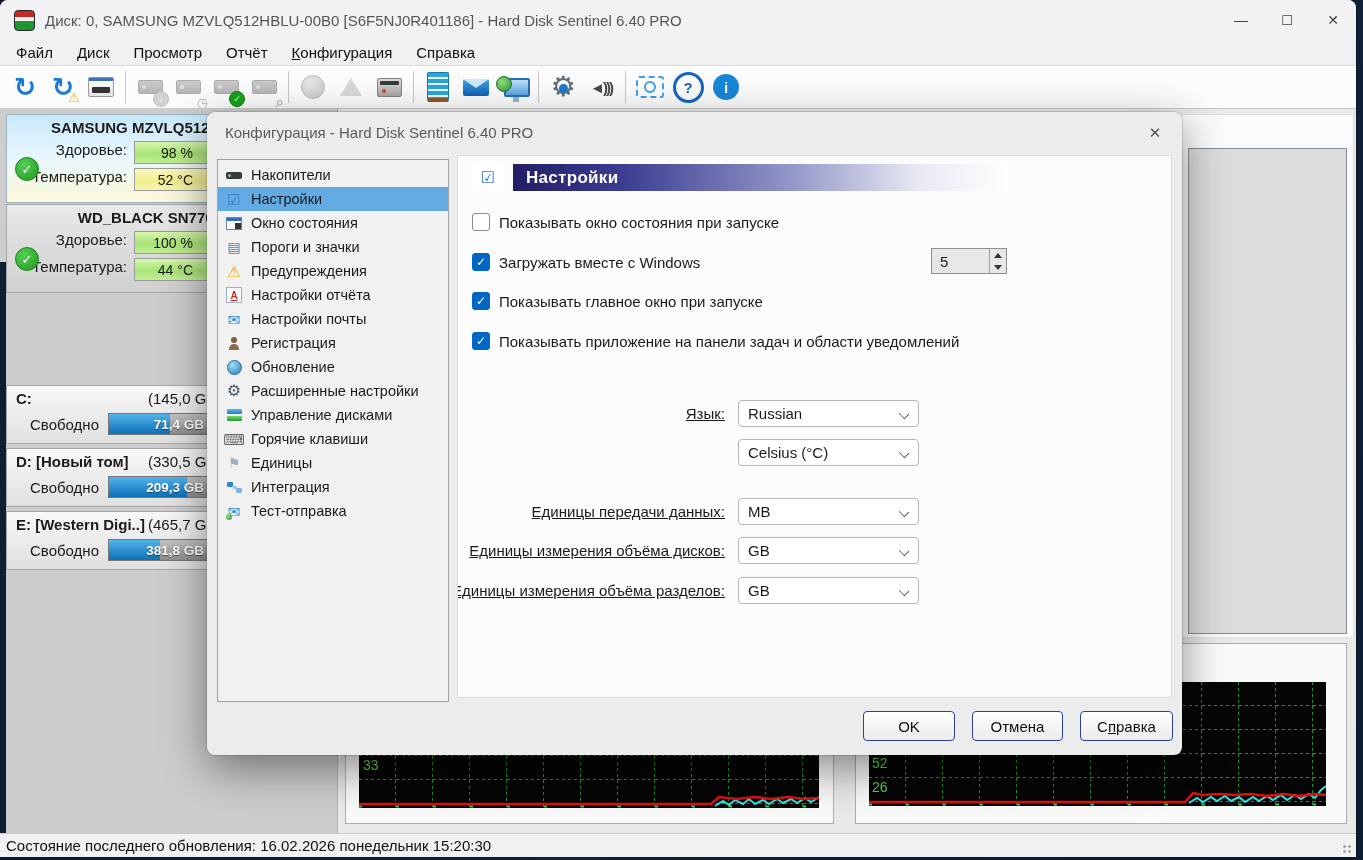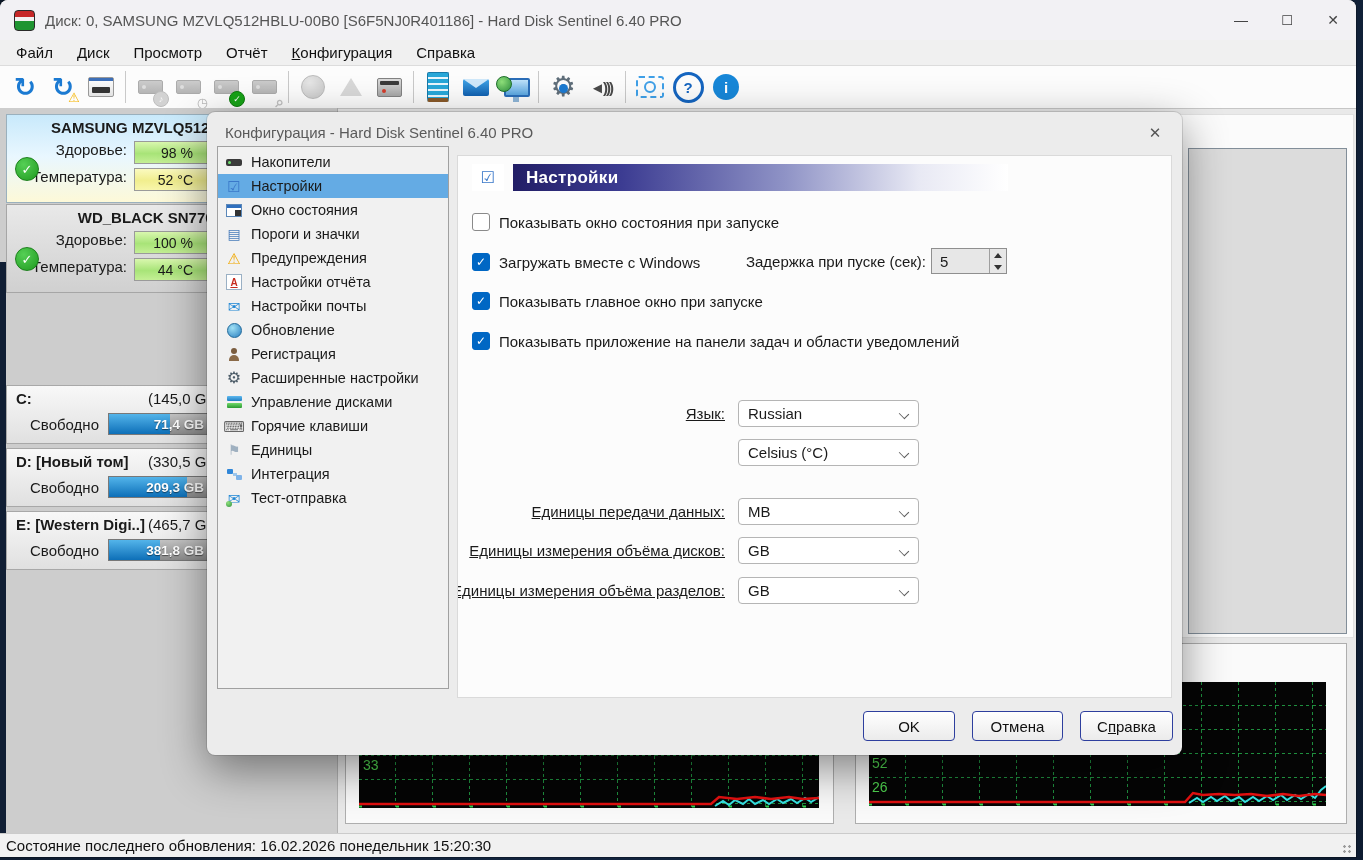--- a/index.html
+++ b/index.html
@@ -107,21 +107,21 @@
   #grip{position:absolute;right:4px;bottom:3px;width:10px;height:10px;z-index:2;
         background:radial-gradient(circle 1.5px,#9a9a9a 1px,transparent 1.5px) 0 0/5px 5px;}
 
   
   #dialog{position:absolute;left:207px;top:112px;width:975px;height:643px;background:#ececec;border-radius:8px;
           box-shadow:0 14px 45px rgba(0,0,0,.45),0 0 0 1px rgba(0,0,0,.12);z-index:10;}
   #dlg-titlebar{position:absolute;left:0;top:0;right:0;height:40px;display:flex;align-items:center;}
   #dlg-title{font-size:15px;color:#5a5a5a;margin-left:18px;white-space:nowrap;}
   #dlg-close{position:absolute;right:16px;top:10px;width:22px;height:22px;display:flex;align-items:center;justify-content:center;
              font-size:15px;color:#555;}
-  #dlg-nav{position:absolute;left:10px;top:34px;width:232px;height:543px;background:#f1f1f1;border:1px solid #a0a0a0;
+  #dlg-nav{position:absolute;left:10px;top:47px;width:232px;height:543px;background:#f1f1f1;border:1px solid #a0a0a0;
            padding-top:3px;box-sizing:border-box;}
   .nav-item{display:flex;align-items:center;height:24px;padding-left:7px;font-size:14.5px;gap:8px;white-space:nowrap;}
   .nav-item.selected{background:#64abe4;}
   .nico{width:18px;height:18px;flex:none;display:flex;align-items:center;justify-content:center;position:relative;}
   .g-disk2{width:16px;height:7px;background:#3a3a3a;border-radius:2px;position:relative;}
   .g-disk2::before{content:"";position:absolute;left:2px;top:2px;width:3px;height:3px;border-radius:50%;background:#6fe06f;}
   .gly{line-height:1;}
   .ic-person{width:14px;height:13px;position:relative;}
   .ic-person::before{content:"";position:absolute;left:4px;top:0;width:6px;height:6px;border-radius:50%;background:#7a5c3e;}
   .ic-person::after{content:"";position:absolute;left:2px;bottom:0;width:10px;height:6px;border-radius:5px 5px 0 0;background:#8a6a48;}
@@ -425,29 +425,29 @@
         <span>Настройки отчёта</span>
       </div>
     <div class="nav-item">
         <span class="nico">
           <span class="ic-mailsm">✉</span>
         </span>
         <span>Настройки почты</span>
       </div>
     <div class="nav-item">
         <span class="nico">
+          <span class="ic-person"></span>
+        </span>
+        <span>Регистрация</span>
+      </div>
+    <div class="nav-item">
+        <span class="nico">
           <span class="ic-globe-sm"></span>
         </span>
         <span>Обновление</span>
-      </div>
-    <div class="nav-item">
-        <span class="nico">
-          <span class="ic-person"></span>
-        </span>
-        <span>Регистрация</span>
       </div>
     <div class="nav-item">
         <span class="nico">
           <span class="gly" style="color:#4a5a66;font-size:16px">⚙</span>
         </span>
         <span>Расширенные настройки</span>
       </div>
     <div class="nav-item">
         <span class="nico">
           <span class="ic-stack"></span>
@@ -489,21 +489,20 @@
       </div>
 
     <div class="cbrow" style="top:56px">
       <span class="cb">✓</span>
       <span class="cblabel">Показывать окно состояния при запуске</span>
     </div>
     <div class="cbrow" style="top:96px">
       <span class="cb checked">✓</span>
       <span class="cblabel">Загружать вместе с Windows</span>
     </div>
-    <div id="delay-label">Задержка при пуске (сек):</div>
     <div id="spin">
       <span class="sval">5</span>
       <span class="sbtns">
         <span class="sbtn">
             <span class="tri-up"></span>
           </span>
         <span class="sbtn">
             <span class="tri-dn"></span>
           </span>
       </span>

